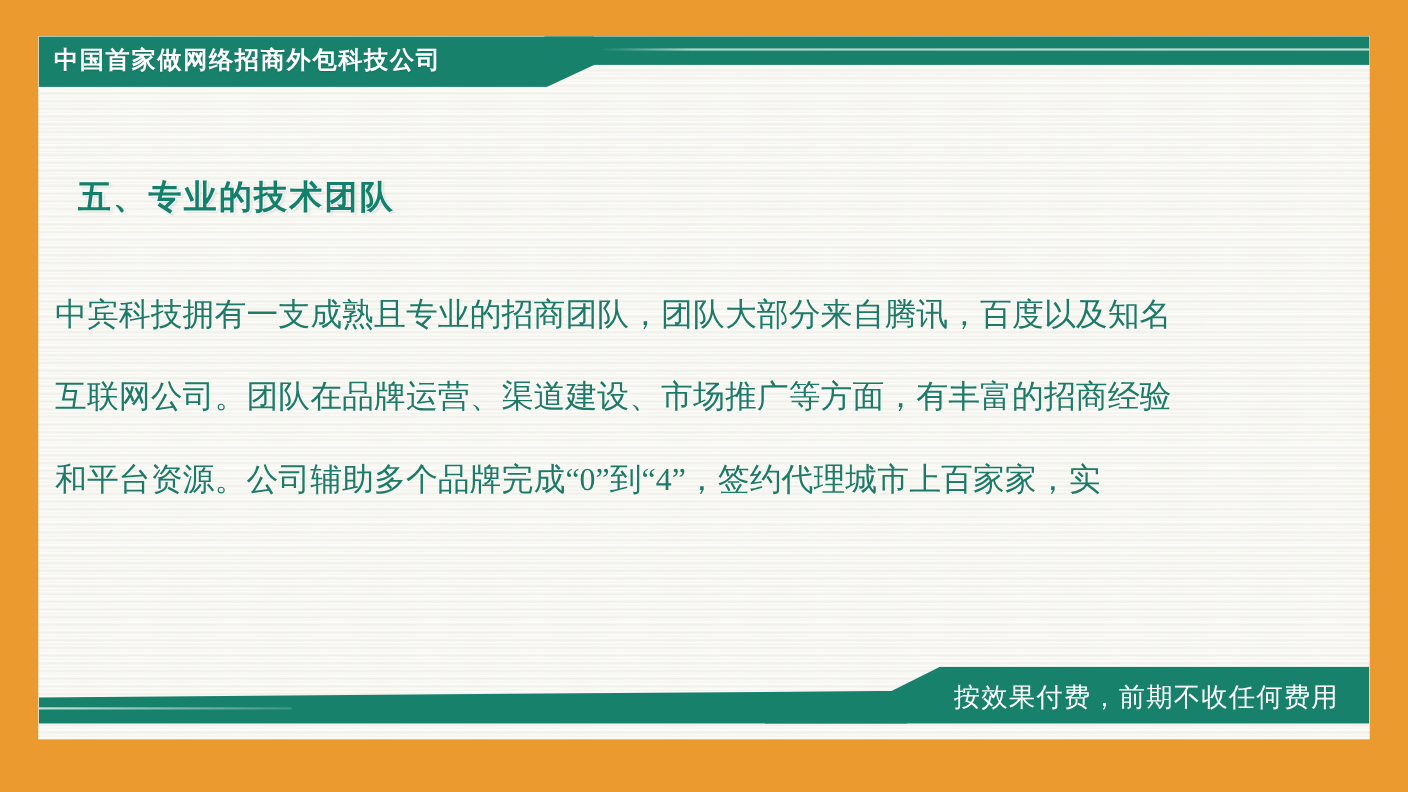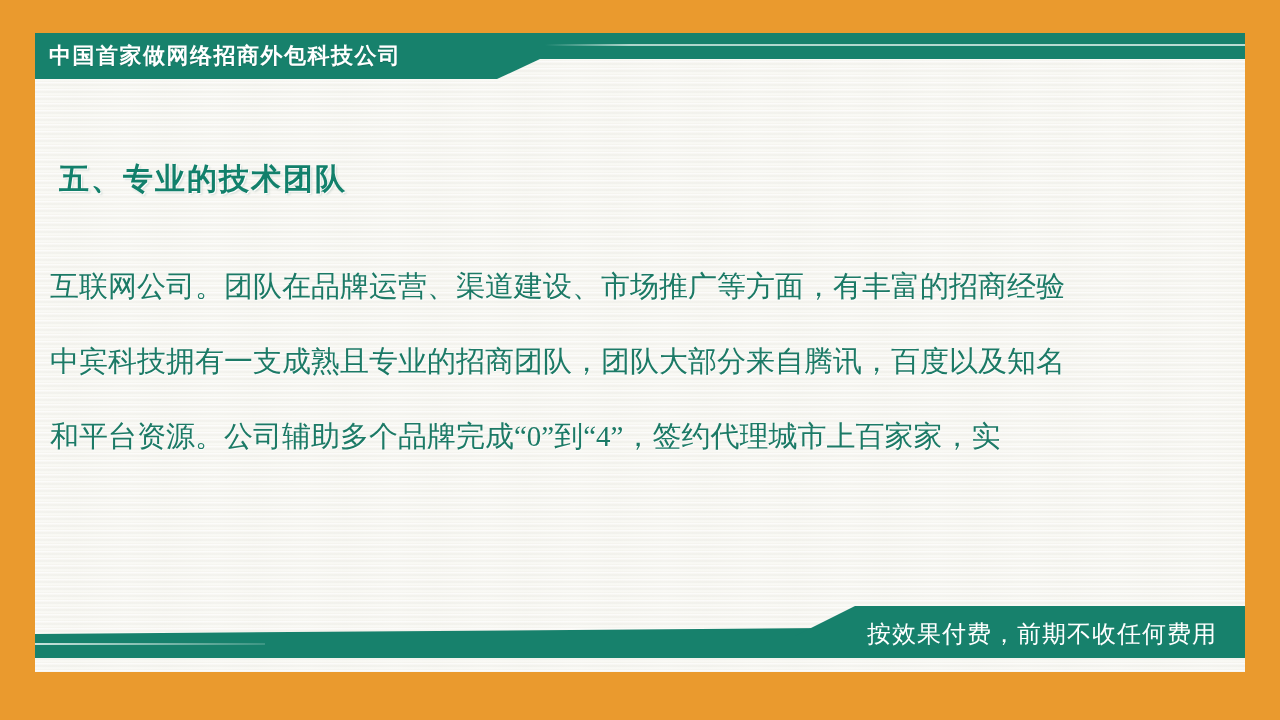--- a/index.html
+++ b/index.html
@@ -89,21 +89,21 @@
     font-weight: bold;
     letter-spacing: 1.5px;
     white-space: nowrap;
     font-family: "DejaVu Sans", "Liberation Sans", sans-serif;
     text-shadow: 0 1px 1px rgba(0,0,0,0.12);
   }
 
   
   .section-heading {
     position: absolute;
-    left: 24px;
+    left: 36px;
     top: 126px;
     font-size: 30px;
     font-weight: bold;
     color: #12806B;
     letter-spacing: 2px;
     white-space: nowrap;
     font-family: "DejaVu Sans", "Liberation Sans", sans-serif;
     text-shadow: 1px 1px 0 rgba(255,255,255,0.9), 2px 2px 2px rgba(120,150,140,0.25);
   }
 
@@ -184,22 +184,22 @@
     <div class="header-band">
       <div class="header-thick"></div>
       <div class="header-thin"></div>
       <div class="header-hairline"></div>
       <div class="header-title">中国首家做网络招商外包科技公司</div>
     </div>
 
     <div class="section-heading">五、专业的技术团队</div>
 
     <div class="body-copy">
+      <p>中宾科技拥有一支成熟且专业的招商团队，团队大部分来自腾讯，百度以及知名</p>
       <p>互联网公司。团队在品牌运营、渠道建设、市场推广等方面，有丰富的招商经验</p>
-      <p>中宾科技拥有一支成熟且专业的招商团队，团队大部分来自腾讯，百度以及知名</p>
       <p>和平台资源。公司辅助多个品牌完成“0”到“4”，签约代理城市上百家家，实</p>
     </div>
 
     <div class="footer-band">
       <div class="footer-thin"></div>
       <div class="footer-thick"></div>
       <div class="footer-hairline"></div>
       <div class="footer-text">按效果付费，前期不收任何费用</div>
     </div>
 

